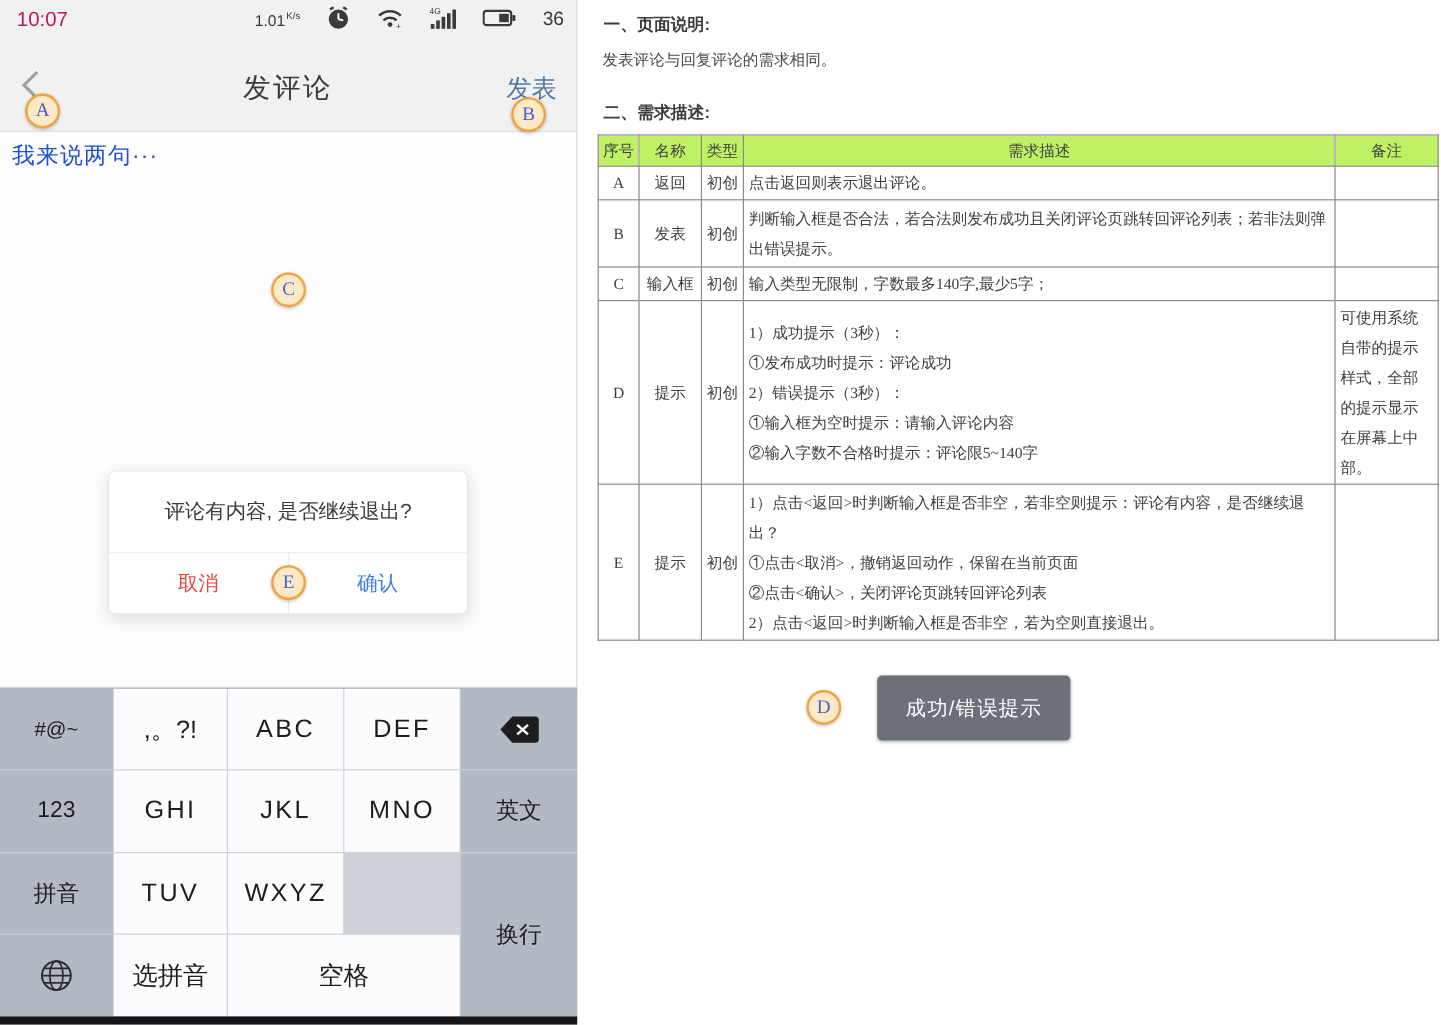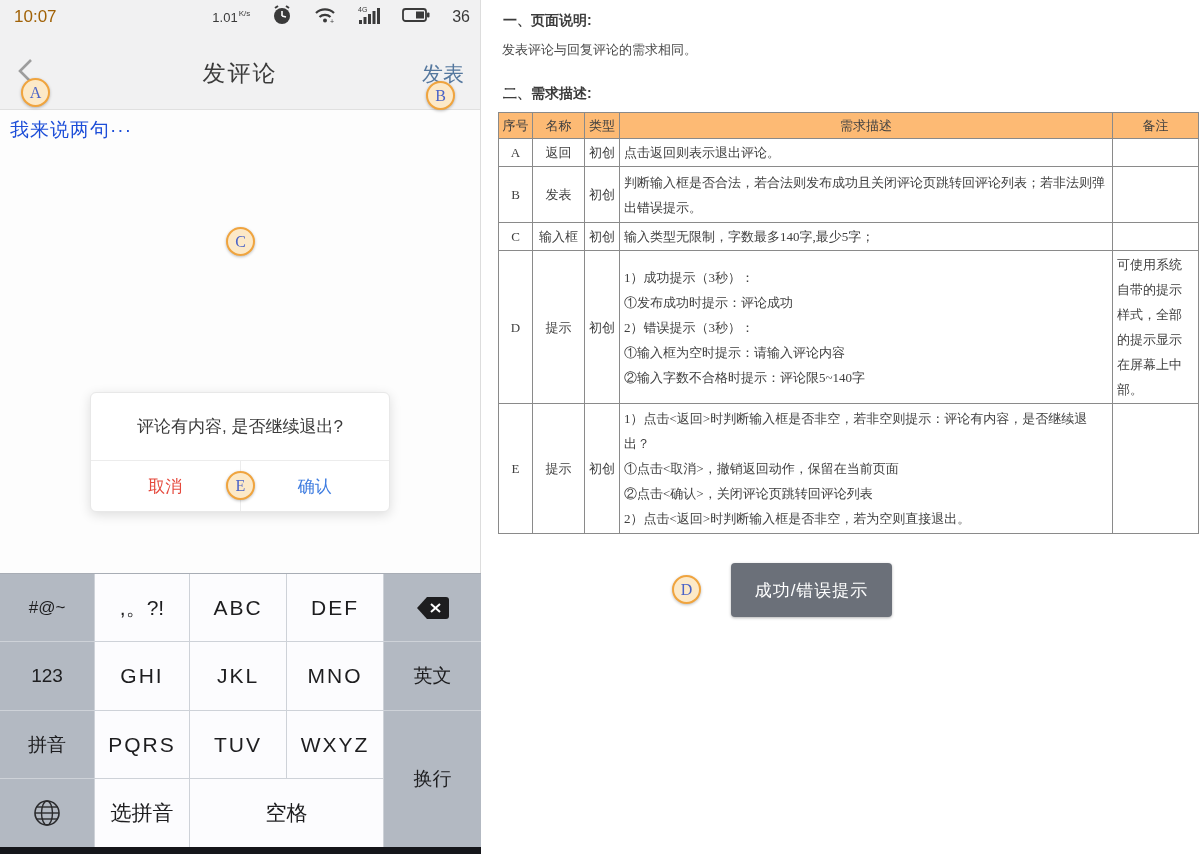--- a/index.html
+++ b/index.html
@@ -2,21 +2,21 @@
 <html><head>
 <meta charset="utf-8">
 <style>
   * { margin:0; padding:0; box-sizing:border-box; }
   html,body { width:1201px; height:854px; background:#fff; font-family:"Liberation Sans", sans-serif; overflow:hidden; }
   .stage { position:relative; width:1201px; height:854px; background:#fff; }
 
   
   .phone { position:absolute; left:0; top:0; width:481px; height:854px; background:#fdfdfd; border-right:1px solid #ddd; }
   .statusbar { position:absolute; left:0; top:0; width:100%; height:34px; background:#f1f1f2; display:flex; align-items:center; justify-content:space-between; padding:0 10px 0 14px; }
-  .sb-time { font-size:17px; color:#a16207; }
+  .sb-time { font-size:17px; color:#be185d; }
   .sb-right { display:flex; align-items:center; gap:22px; color:#3a3a3a; }
   .sb-speed { font-size:13px; display:flex; align-items:flex-start; }
   .sb-speed .unit { font-size:8px; line-height:8px; margin-left:1px; display:inline-block; text-align:center; }
   .sb-batt-num { font-size:16px; }
   .navbar { position:absolute; left:0; top:34px; width:100%; height:76px; background:#f1f1f2; border-bottom:1px solid #e0e0e0; }
   .nav-title { position:absolute; left:0; right:0; top:24px; text-align:center; font-size:23px; color:#3b3b3b; letter-spacing:2px; }
   .nav-publish { position:absolute; right:16px; top:26px; font-size:21px; color:#54779e; cursor:pointer; }
   .nav-back { position:absolute; left:14px; top:22px; width:24px; height:30px; cursor:pointer; }
   .composer { position:absolute; left:0; top:111px; width:100%; height:462px; background:#fdfdfd; }
   .placeholder { position:absolute; left:10px; top:6px; font-size:19px; color:#1d4ed8; letter-spacing:1px; }
@@ -46,21 +46,21 @@
   .key-selpy    { grid-column:2; grid-row:4; }
   .key-space    { grid-column:3 / span 2; grid-row:4; }
   .homebar { position:absolute; left:0; top:847px; width:481px; height:7px; background:#15161a; }
 
   
   .doc { position:absolute; left:482px; top:0; width:719px; height:722px; background:#fff;padding-left:19px; }
   .doc-h { position:absolute; font-size:14px; font-weight:bold; color:#3c3c3c; font-family:"Liberation Sans", sans-serif; }
   .doc-p { position:absolute; font-size:13px; color:#4a4a4a; font-family:"Liberation Serif", serif; }
   .spec-table { position:absolute; left:16px; top:112px; width:700px; border-collapse:collapse; table-layout:fixed; font-family:"Liberation Serif", serif; font-size:13px; color:#404040; }
   .spec-table td, .spec-table th { border:1px solid #8a8a8a; vertical-align:middle; line-height:25px; overflow:hidden; }
-  .spec-table th { background:#fdba74; font-weight:normal; height:25px; text-align:center; }
+  .spec-table th { background:#bef264; font-weight:normal; height:25px; text-align:center; }
   .spec-table td.c { text-align:center; }
   .spec-table td.desc, .spec-table td.remark { padding:1px 4px; white-space:pre-line; text-align:left; }
   .demo-btn { position:absolute; left:249px; top:563px; width:161px; height:54px; background:#6b7079; border-radius:4px; color:#fff; font-size:17px; display:flex; align-items:center; justify-content:center; letter-spacing:1px; box-shadow:0 1px 3px rgba(0,0,0,0.3); cursor:pointer; }
 
   .icon { display:inline-block; }
 </style>
 </head>
 <body>
 
 <div class="stage">
@@ -152,21 +152,20 @@
         </svg>
       </div>
 
       <div class="key fn">123</div>
       <div class="key letters">GHI</div>
       <div class="key letters">JKL</div>
       <div class="key letters">MNO</div>
       <div class="key fn key-english">英文</div>
 
       <div class="key fn">拼音</div>
-      <div class="key letters">PQRS</div>
       <div class="key letters">TUV</div>
       <div class="key letters">WXYZ</div>
       <div class="key fn key-newline">换行</div>
 
       <div class="key fn key-globe">
         <svg width="28" height="28" viewBox="0 0 28 28">
           <circle cx="14" cy="14" r="12" fill="none" stroke="#2a2a2c" stroke-width="1.6"></circle>
           <ellipse cx="14" cy="14" rx="5.5" ry="12" fill="none" stroke="#2a2a2c" stroke-width="1.4"></ellipse>
           <line x1="2" y1="14" x2="26" y2="14" stroke="#2a2a2c" stroke-width="1.4"></line>
           <line x1="3.5" y1="8" x2="24.5" y2="8" stroke="#2a2a2c" stroke-width="1.4"></line>

